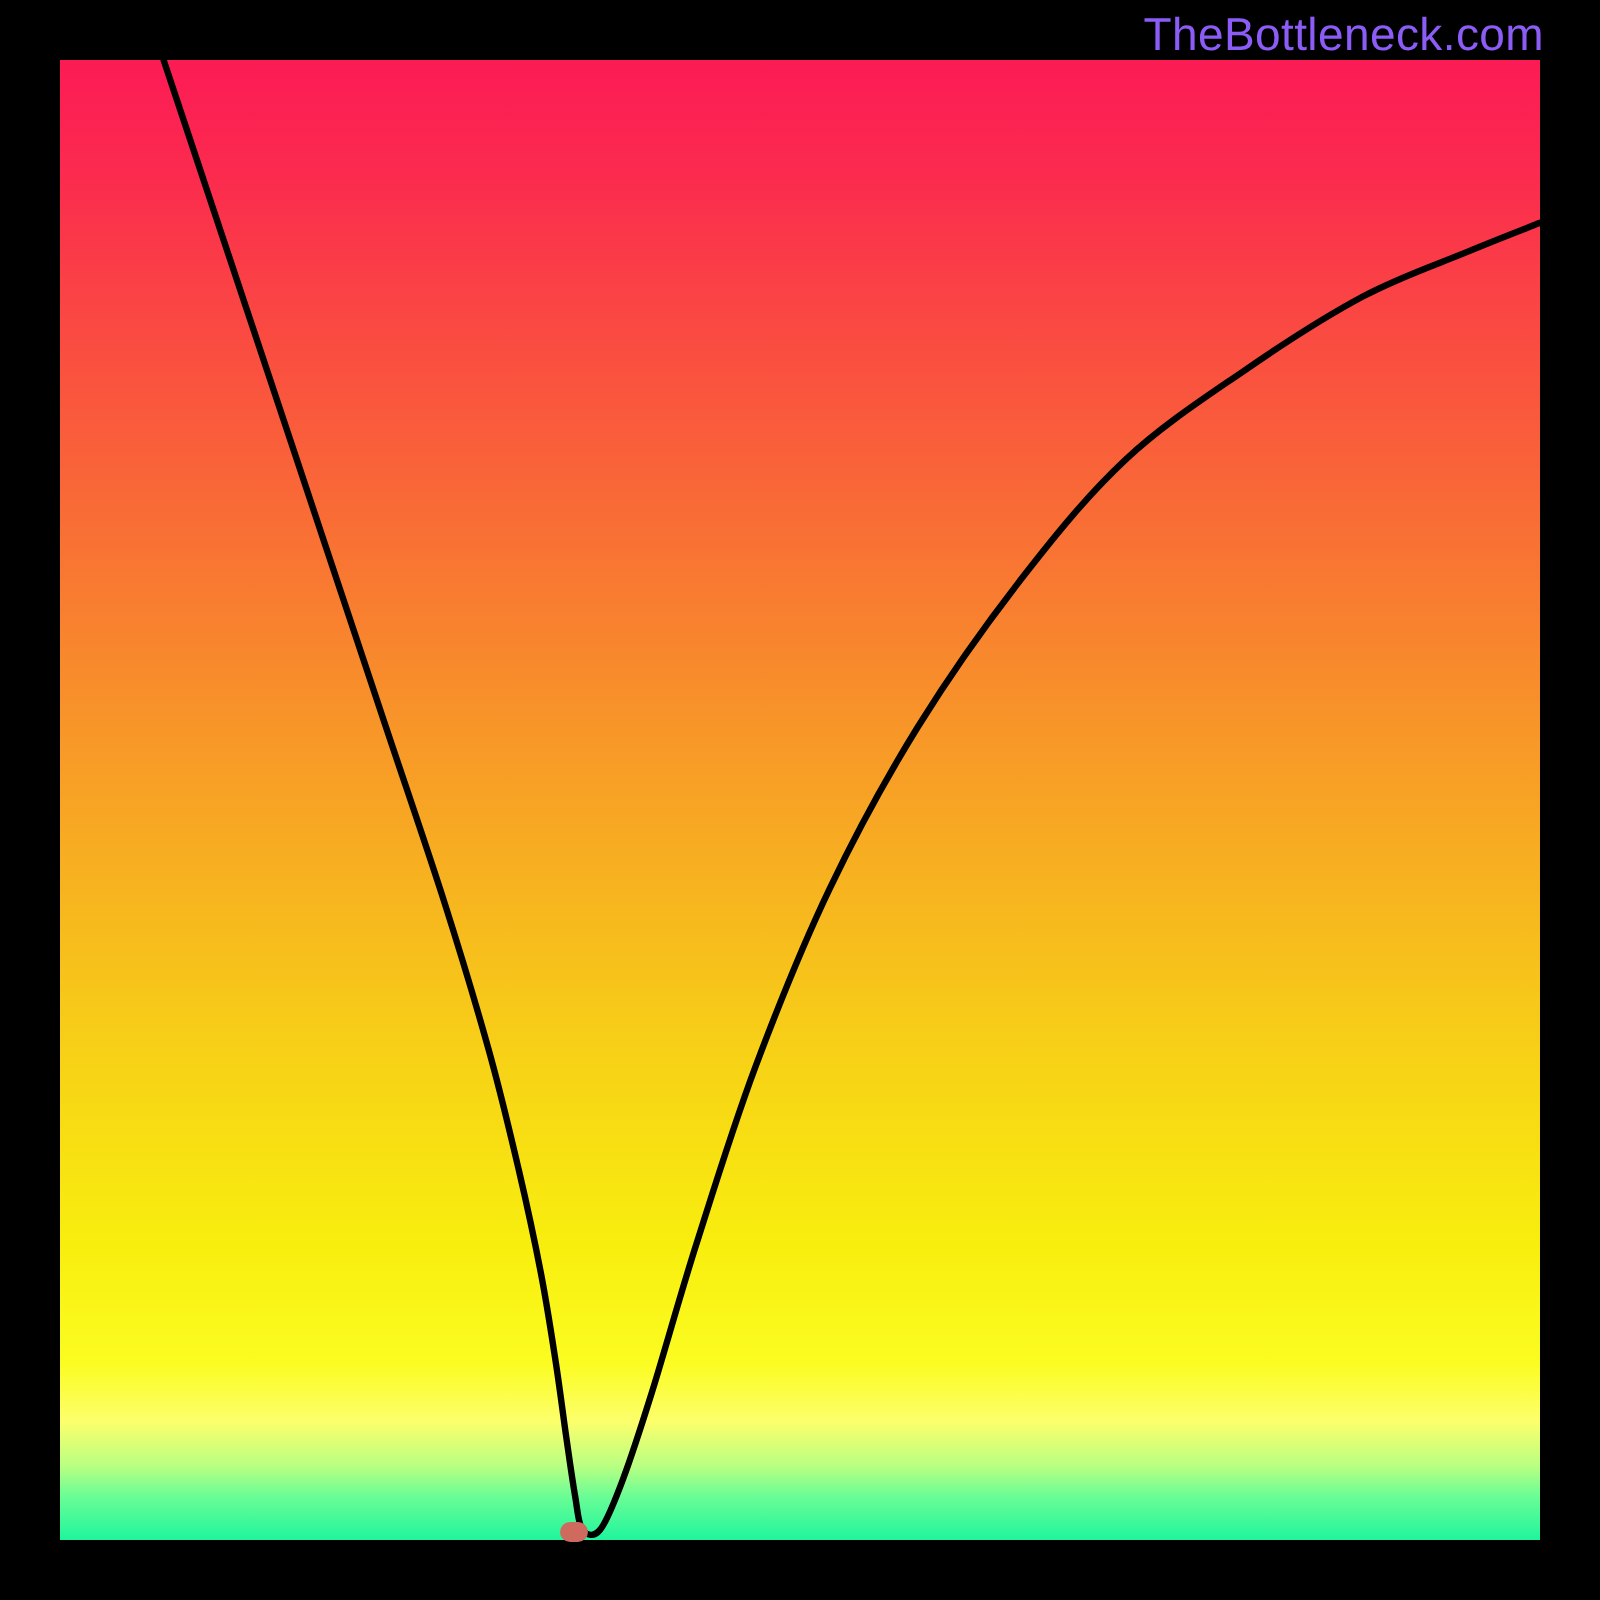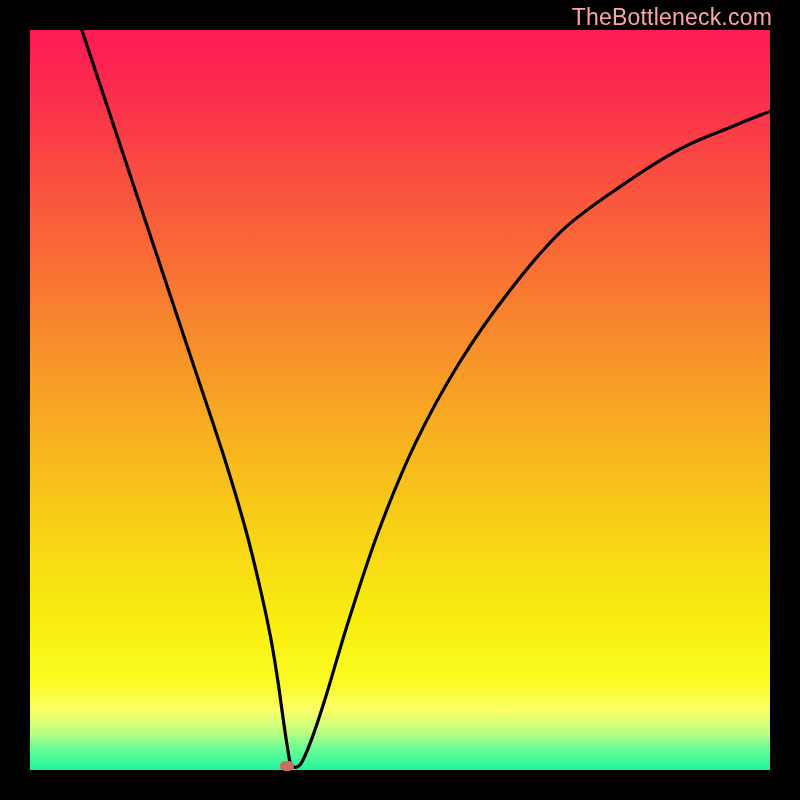--- a/index.html
+++ b/index.html
@@ -40,21 +40,21 @@
       #fcff6b 92%,
       #b9ff82 95%,
       #6cfd95 97%,
       #1ff59d 100%
     );
   }
   .watermark {
     position: absolute;
     top: 4px;
     right: 28px;
-    color: #fca5a5;
+    color: #8b5cf6;
     font-size: 23px;
     letter-spacing: 0.2px;
     user-select: none;
   }
   svg.curve {
     position: absolute;
     top: 0;
     left: 0;
     width: 740px;
     height: 740px;

